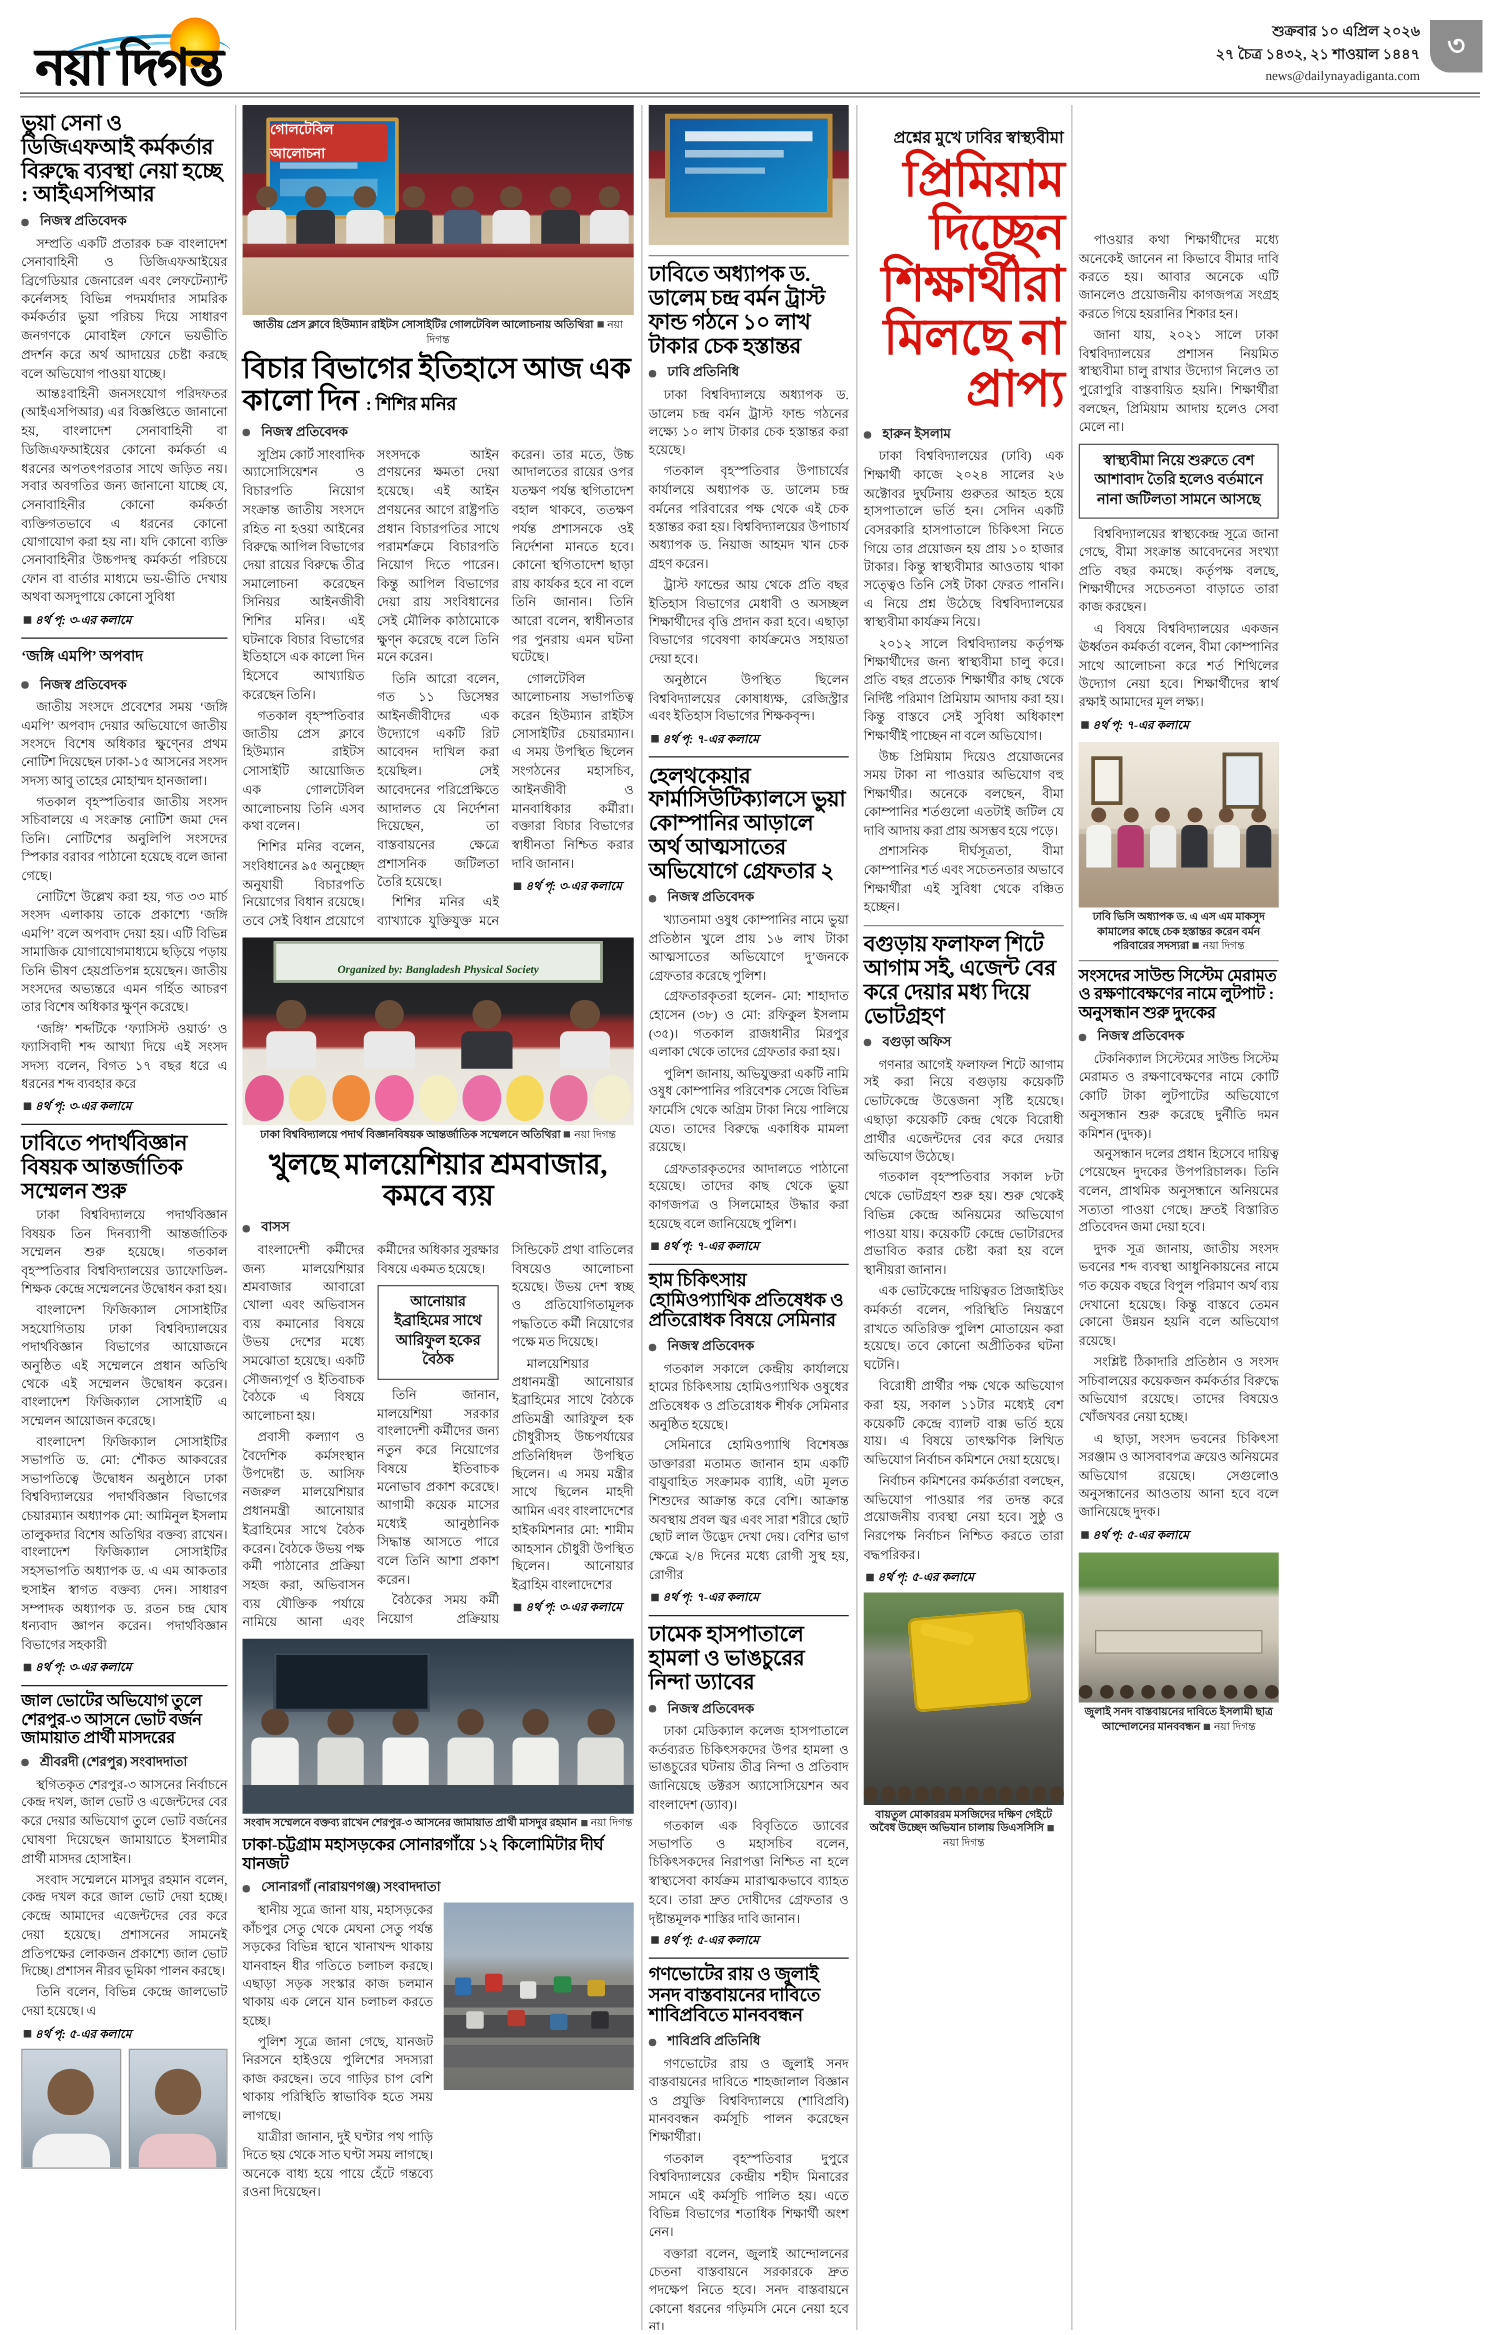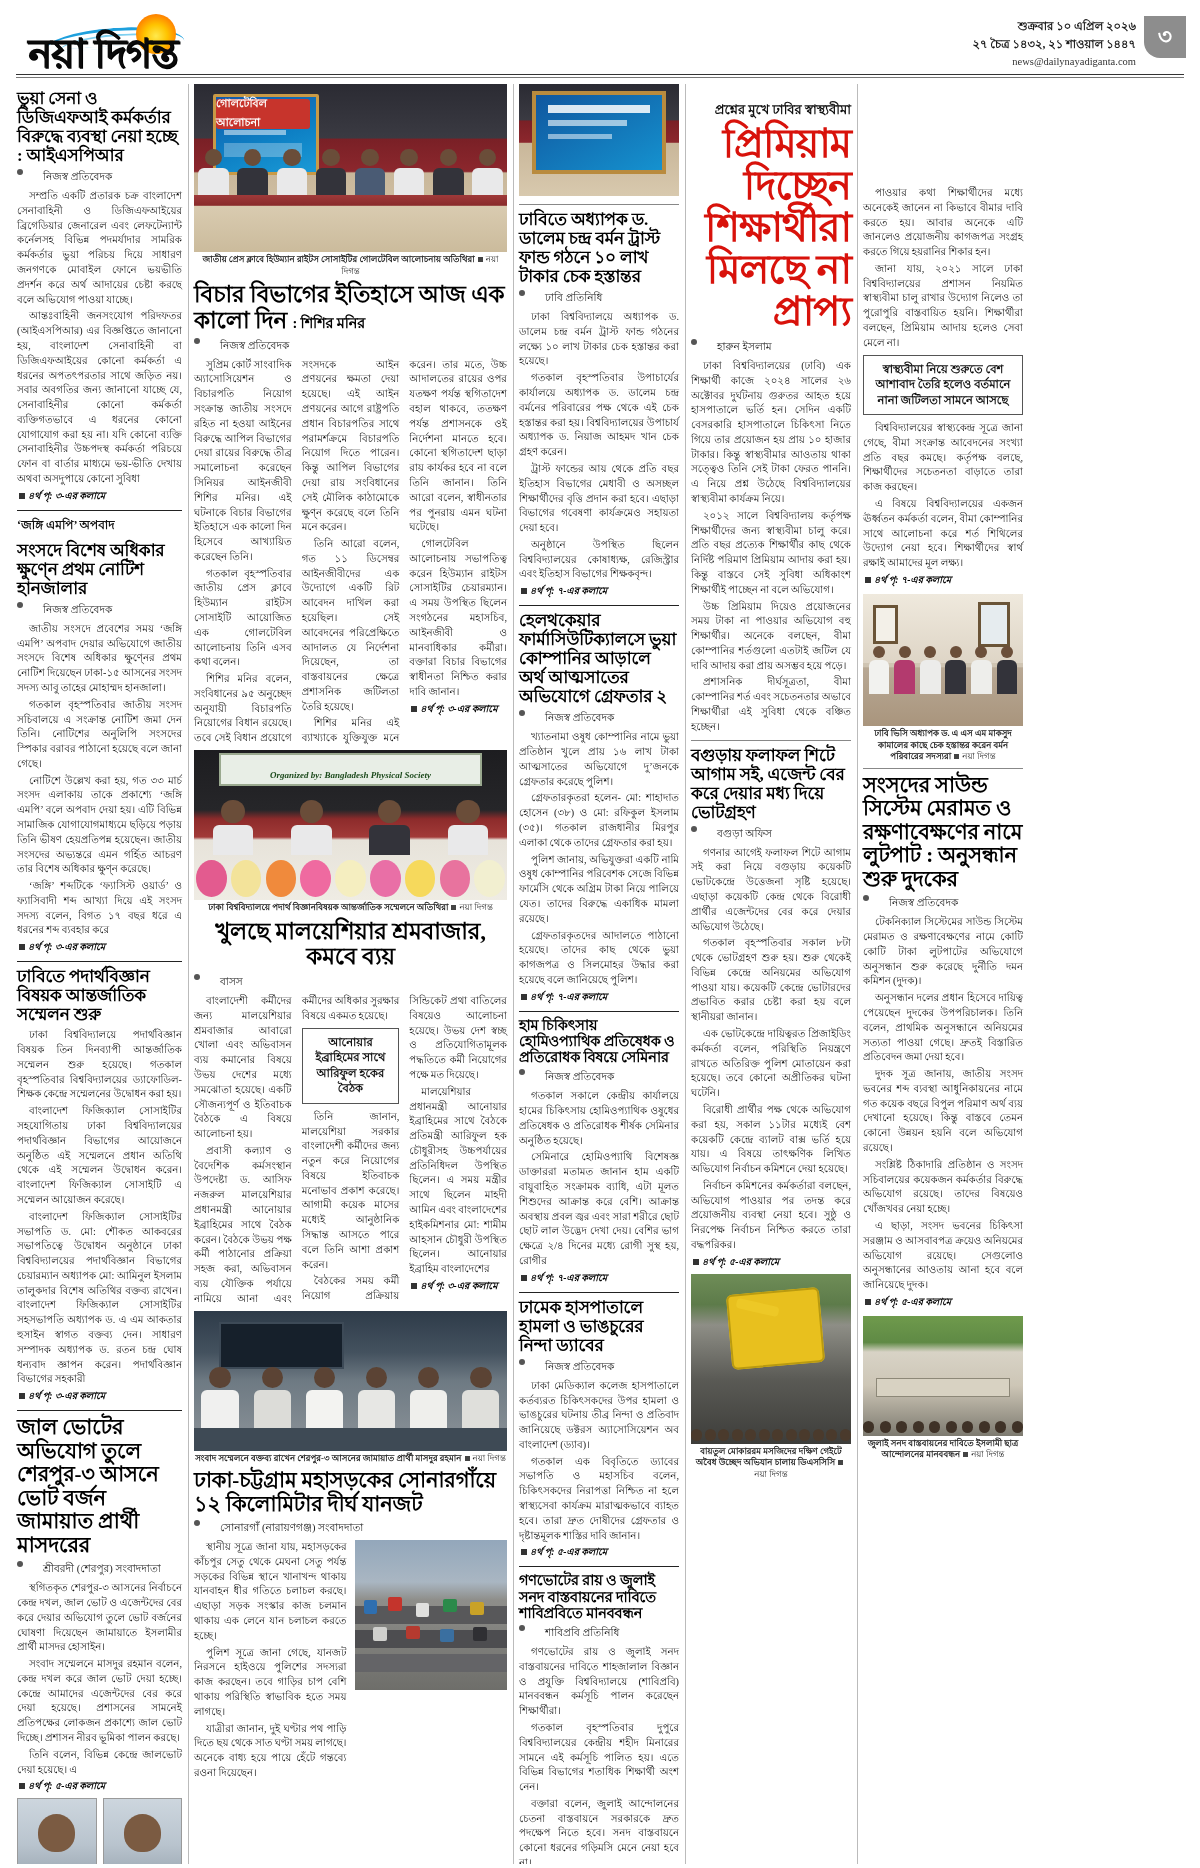--- a/index.html
+++ b/index.html
@@ -61,27 +61,27 @@
   }
   .vrule{ background:#bbb; width:1px; margin:0 auto; height:100%; }
   .col{ padding:0 5px; overflow:hidden; position:relative; }
 
   
   .hl{
     font-weight:bold; line-height:1.12; color:#000;
     letter-spacing:-0.2px; margin:5px 0 4px 0;
   }
   .hl-xl{ font-size:23px; }
-  .hl-lg{ font-size:21px; }
+  .hl-lg{ font-size:13px; }
   .hl-md{ font-size:17px; }
   .hl-sm{ font-size:14.5px; }
   .kicker{ font-size:12px; font-weight:bold; color:#111; margin-bottom:1px; }
   .byline{
-    font-size:10.5px; font-weight:normal; color:#222; margin:4px 0 3px 0;
-    display:flex; align-items:flex-start; gap:20px;
+    font-size:10.5px; font-weight:bold; color:#222; margin:4px 0 3px 0;
+    display:flex; align-items:center; gap:9px;
   }
   .byline .dot{
     width:6px; height:6px; border-radius:50%; background:#555; display:inline-block;
   }
   p.body{
     font-size:10.2px; line-height:1.45; text-align:justify;
     text-justify:inter-word; color:#151515; margin-bottom:2px;
     hyphens:auto; word-spacing:-0.3px;
   }
   p.body:first-letter{ }
@@ -210,21 +210,20 @@
         </div>
         <p class="body indent">সম্প্রতি একটি প্রতারক চক্র বাংলাদেশ সেনাবাহিনী ও ডিজিএফআইয়ের ব্রিগেডিয়ার জেনারেল এবং লেফটেন্যান্ট কর্নেলসহ বিভিন্ন পদমর্যাদার সামরিক কর্মকর্তার ভুয়া পরিচয় দিয়ে সাধারণ জনগণকে মোবাইল ফোনে ভয়ভীতি প্রদর্শন করে অর্থ আদায়ের চেষ্টা করছে বলে অভিযোগ পাওয়া যাচ্ছে।</p>
         <p class="body indent">আন্তঃবাহিনী জনসংযোগ পরিদফতর (আইএসপিআর) এর বিজ্ঞপ্তিতে জানানো হয়, বাংলাদেশ সেনাবাহিনী বা ডিজিএফআইয়ের কোনো কর্মকর্তা এ ধরনের অপতৎপরতার সাথে জড়িত নয়। সবার অবগতির জন্য জানানো যাচ্ছে যে, সেনাবাহিনীর কোনো কর্মকর্তা ব্যক্তিগতভাবে এ ধরনের কোনো যোগাযোগ করা হয় না। যদি কোনো ব্যক্তি সেনাবাহিনীর উচ্চপদস্থ কর্মকর্তা পরিচয়ে ফোন বা বার্তার মাধ্যমে ভয়-ভীতি দেখায় অথবা অসদুপায়ে কোনো সুবিধা</p>
         <div class="jump"><span class="sq"></span><span>৪র্থ পৃ: ৩-এর কলামে</span></div>
       </article>
 
       <div class="rule-th"></div>
 
       <article>
         <div class="kicker">‘জঙ্গি এমপি’ অপবাদ</div>
-        <h2 class="hl hl-md">সংসদে বিশেষ অধিকার ক্ষুণ্নে প্রথম নোটিশ হানজালার</h2>
         <div class="byline">
           <span class="dot"></span>
           <span>নিজস্ব প্রতিবেদক</span>
         </div>
         <p class="body indent">জাতীয় সংসদে প্রবেশের সময় ‘জঙ্গি এমপি’ অপবাদ দেয়ার অভিযোগে জাতীয় সংসদে বিশেষ অধিকার ক্ষুণ্নের প্রথম নোটিশ দিয়েছেন ঢাকা-১৫ আসনের সংসদ সদস্য আবু তাহের মোহাম্মদ হানজালা।</p>
         <p class="body indent">গতকাল বৃহস্পতিবার জাতীয় সংসদ সচিবালয়ে এ সংক্রান্ত নোটিশ জমা দেন তিনি। নোটিশের অনুলিপি সংসদের স্পিকার বরাবর পাঠানো হয়েছে বলে জানা গেছে।</p>
         <p class="body indent">নোটিশে উল্লেখ করা হয়, গত ৩৩ মার্চ সংসদ এলাকায় তাকে প্রকাশ্যে ‘জঙ্গি এমপি’ বলে অপবাদ দেয়া হয়। এটি বিভিন্ন সামাজিক যোগাযোগমাধ্যমে ছড়িয়ে পড়ায় তিনি ভীষণ হেয়প্রতিপন্ন হয়েছেন। জাতীয় সংসদের অভ্যন্তরে এমন গর্হিত আচরণ তার বিশেষ অধিকার ক্ষুণ্ন করেছে।</p>
         <p class="body indent">‘জঙ্গি’ শব্দটিকে ‘ফ্যাসিস্ট ওয়ার্ড’ ও ফ্যাসিবাদী শব্দ আখ্যা দিয়ে এই সংসদ সদস্য বলেন, বিগত ১৭ বছর ধরে এ ধরনের শব্দ ব্যবহার করে</p>
         <div class="jump"><span class="sq"></span><span>৪র্থ পৃ: ৩-এর কলামে</span></div>
       </article>

